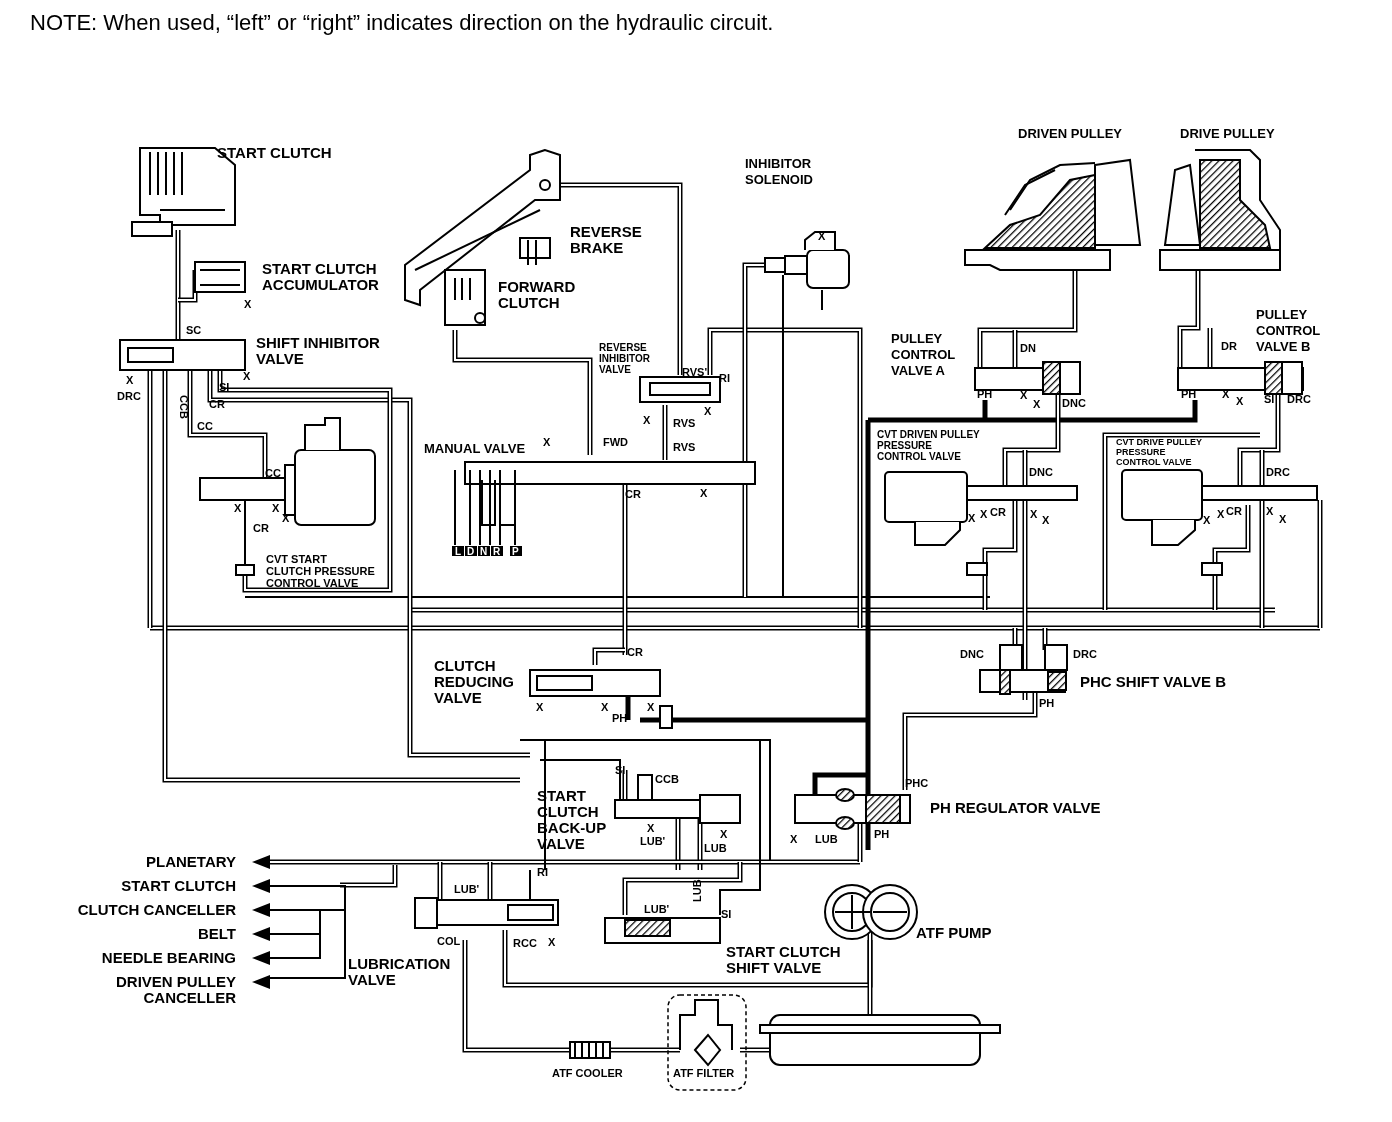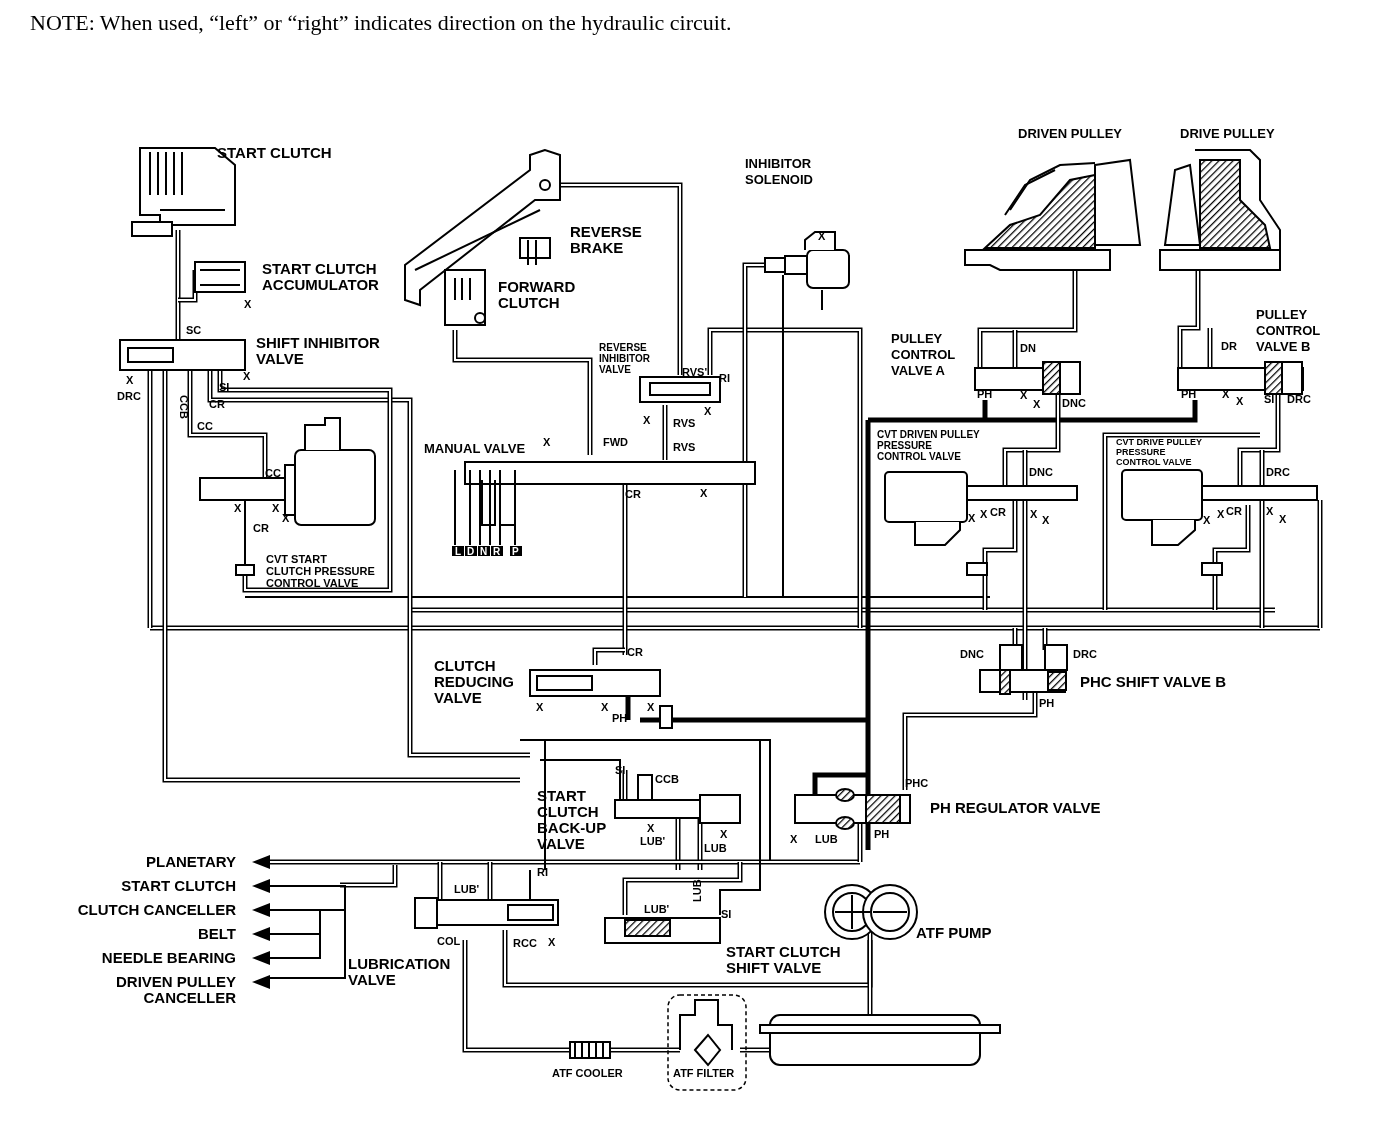--- a/index.html
+++ b/index.html
@@ -1,17 +1,17 @@
 <!DOCTYPE html>
 <html><head>
 <meta charset="utf-8">
 <style>
   html, body { margin: 0; padding: 0; background: #ffffff; }
   body { width: 1392px; height: 1122px; position: relative; overflow: hidden; font-family: "Liberation Sans", sans-serif; color: #000; }
-  .note { position: absolute; left: 30px; top: 10px; font-size: 22px; font-family: Liberation Serif, serif; letter-spacing: 0px; }
+  .note { position: absolute; left: 30px; top: 10px; font-size: 22px; font-family: Liberation Sans, sans-serif; letter-spacing: 0px; }
   svg#diagram { position: absolute; left: 0; top: 0; }
   .lbl { font-family: "Liberation Sans", sans-serif; font-weight: bold; fill: #000; }
   .big { font-size: 15px; }
   .med { font-size: 13px; }
   .sm { font-size: 11px; }
   .xs { font-size: 10px; }
   .line { stroke: #000; fill: none; stroke-width: 2; }
   .dbl { stroke: #000; fill: none; stroke-width: 5; }
   .dblin { stroke: #fff; fill: none; stroke-width: 2; }
   .hp { stroke: #000; fill: none; stroke-width: 5; }

